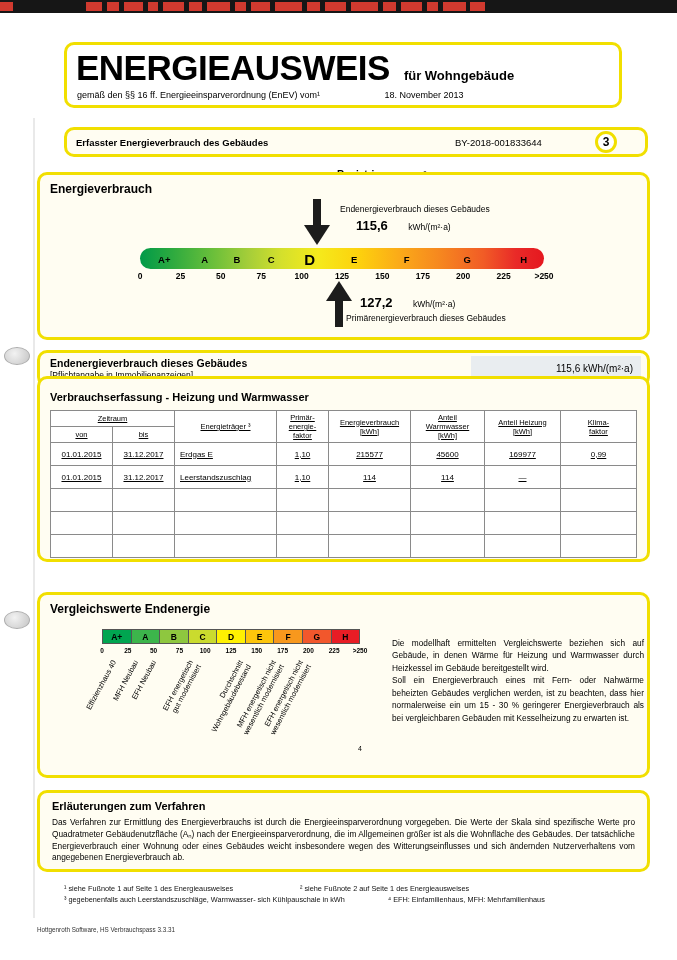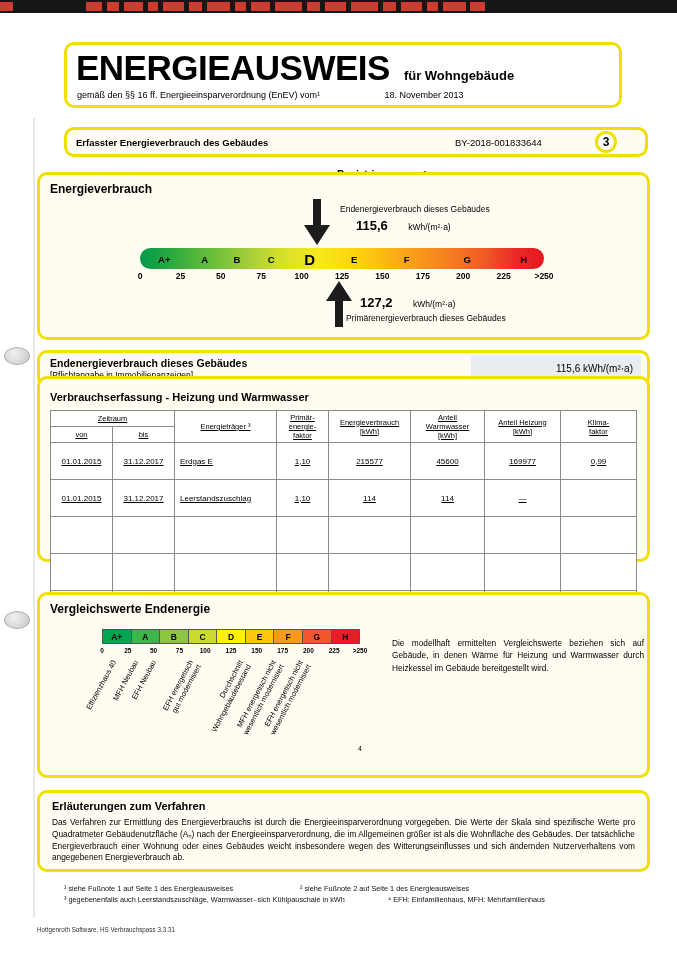--- a/index.html
+++ b/index.html
@@ -60,21 +60,21 @@
   .ee-title { font-size:10.5px; font-weight:bold; }
   .ee-sub { font-size:8.5px; margin-top:1px; }
   .ee-value-box { position:absolute; right:6px; top:3px; width:170px; height:25px; background:#e9edf0;
                   display:flex; align-items:center; justify-content:flex-end; padding-right:8px; font-size:10px; }
 
   
   .table-box { left:37px; top:376px; width:613px; height:186px; padding:12px 10px; }
   .vtable { width:100%; border-collapse:collapse; table-layout:fixed; margin-top:7px; background:#fff; }
   .vtable th, .vtable td { border:1px solid #8a8a8a; vertical-align:middle;text-decoration:underline; }
   .vtable th { font-weight:normal; font-size:7.5px; text-align:center; padding:2px 1px; }
-  .vtable td { font-size:8px; text-align:center; height:37px; padding:1px 2px; }
+  .vtable td { font-size:8px; text-align:center; height:23px; padding:1px 2px; }
   .vtable td:nth-child(3) { text-align:left; padding-left:5px; }
   .pre { white-space:pre-line; }
 
   
   .comparison-box { left:37px; top:592px; width:613px; height:186px; }
   .cmp-scale { position:absolute; left:62px; top:34px; width:258px; height:15px; display:flex; border:1px solid #555; }
   .cc { flex:1; border-right:1px solid #555; display:flex; align-items:center; justify-content:center;
         font-size:8.5px; font-weight:bold; }
   .cc:last-child { border-right:none; }
   .cc0{background:#00a550;} .cc1{background:#3cb54b;} .cc2{background:#8ec73f;} .cc3{background:#cadb2e;}
@@ -334,20 +334,21 @@
       <div class="vlabel pre" style="left:19px">MFH energetisch nicht
 wesentlich modernisiert</div>
       <div class="vlabel pre" style="left:46px">EFH energetisch nicht
 wesentlich modernisiert</div>
     </div>
 
     <span class="fn-marker">4</span>
 
     <div class="cmp-text">
       <p>Die modellhaft ermittelten Vergleichswerte beziehen sich auf Gebäude, in denen Wärme für Heizung und Warmwasser durch Heizkessel im Gebäude bereitgestellt wird.</p>
+      <p>Soll ein Energieverbrauch eines mit Fern- oder Nahwärme beheizten Gebäudes verglichen werden, ist zu beachten, dass hier normalerweise ein um 15 - 30 % geringerer Energieverbrauch als bei vergleichbaren Gebäuden mit Kesselheizung zu erwarten ist.</p>
     </div>
   </div>
 
   <div class="box explanation-box">
     <div class="sec-title-inline">Erläuterungen zum Verfahren</div>
     <p>Das Verfahren zur Ermittlung des Energieverbrauchs ist durch die Energieeinsparverordnung vorgegeben. Die Werte der Skala sind spezifische Werte pro Quadratmeter Gebäudenutzfläche (Aₙ) nach der Energieeinsparverordnung, die im Allgemeinen größer ist als die Wohnfläche des Gebäudes. Der tatsächliche Energieverbrauch einer Wohnung oder eines Gebäudes weicht insbesondere wegen des Witterungseinflusses und sich ändernden Nutzerverhaltens vom angegebenen Energieverbrauch ab.</p>
   </div>
 
   <span class="fn fn1">¹  siehe Fußnote 1 auf Seite 1 des Energieausweises</span>
   <span class="fn fn2">²  siehe Fußnote 2 auf Seite 1 des Energieausweises</span>

